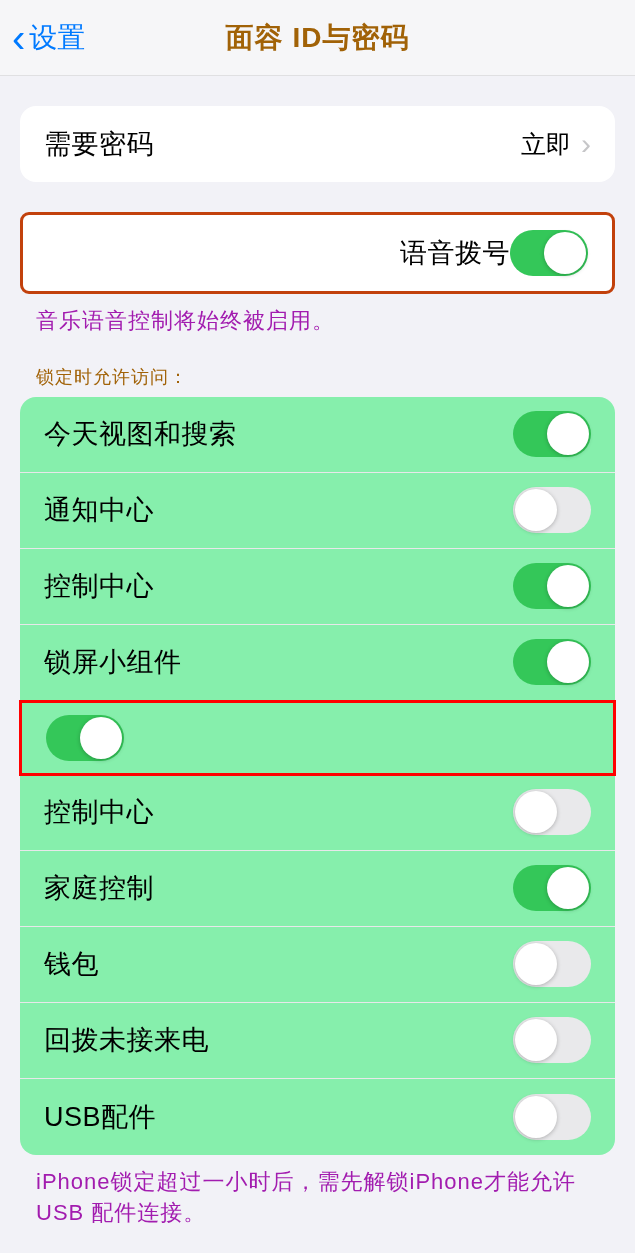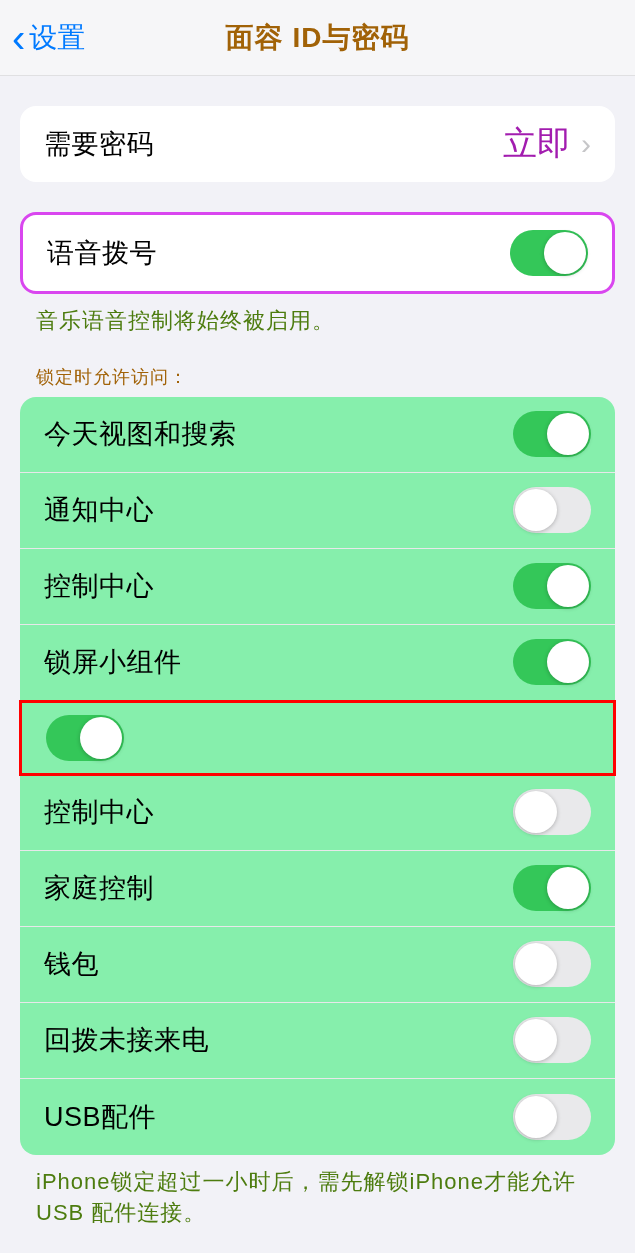--- a/index.html
+++ b/index.html
@@ -48,22 +48,23 @@
     .content {
       padding: 0;
     }
     .group {
       margin: 30px 20px 0 20px;
       background: #fff;
       border-radius: 16px;
       overflow: hidden;
     }
     .group.highlighted {
-      border: 3px solid #d946ef;
-      border-radius: 16px;
+      border: 3px solid #c2410c;
+      border-radius: 9px;
+      text-align: right;
     }
     .row {
       display: flex;
       align-items: center;
       min-height: 76px;
       padding: 0 24px;
       border-bottom: 1px solid #e8e8ea;
     }
     .row:last-child {
       border-bottom: none;
@@ -74,34 +75,34 @@
       z-index: 1;
       margin: -1px;
     }
     .row-label {
       flex: 1;
       font-size: 27px;
       color: #000;
       letter-spacing: 0.5px;
     }
     .row-value {
-      font-size: 34px;
-      color: #a21caf;
+      font-size: 25px;
+      color: #000000;
       margin-right: 10px;
       margin-left: 23px;
     }
     .chevron {
       color: #c6c6c8;
       font-size: 30px;
       font-weight: 500;
     }
     .footer-text {
       margin: 12px 36px 0 36px;
       font-size: 22px;
-      color: #4d7c0f;
+      color: #a21caf;
       line-height: 1.4;
       letter-spacing: 1px;
     }
     .header-text {
       margin: 28px 36px 8px 36px;
       font-size: 18px;
       color: #a16207;
       letter-spacing: 1px;
     }
     .toggle {

